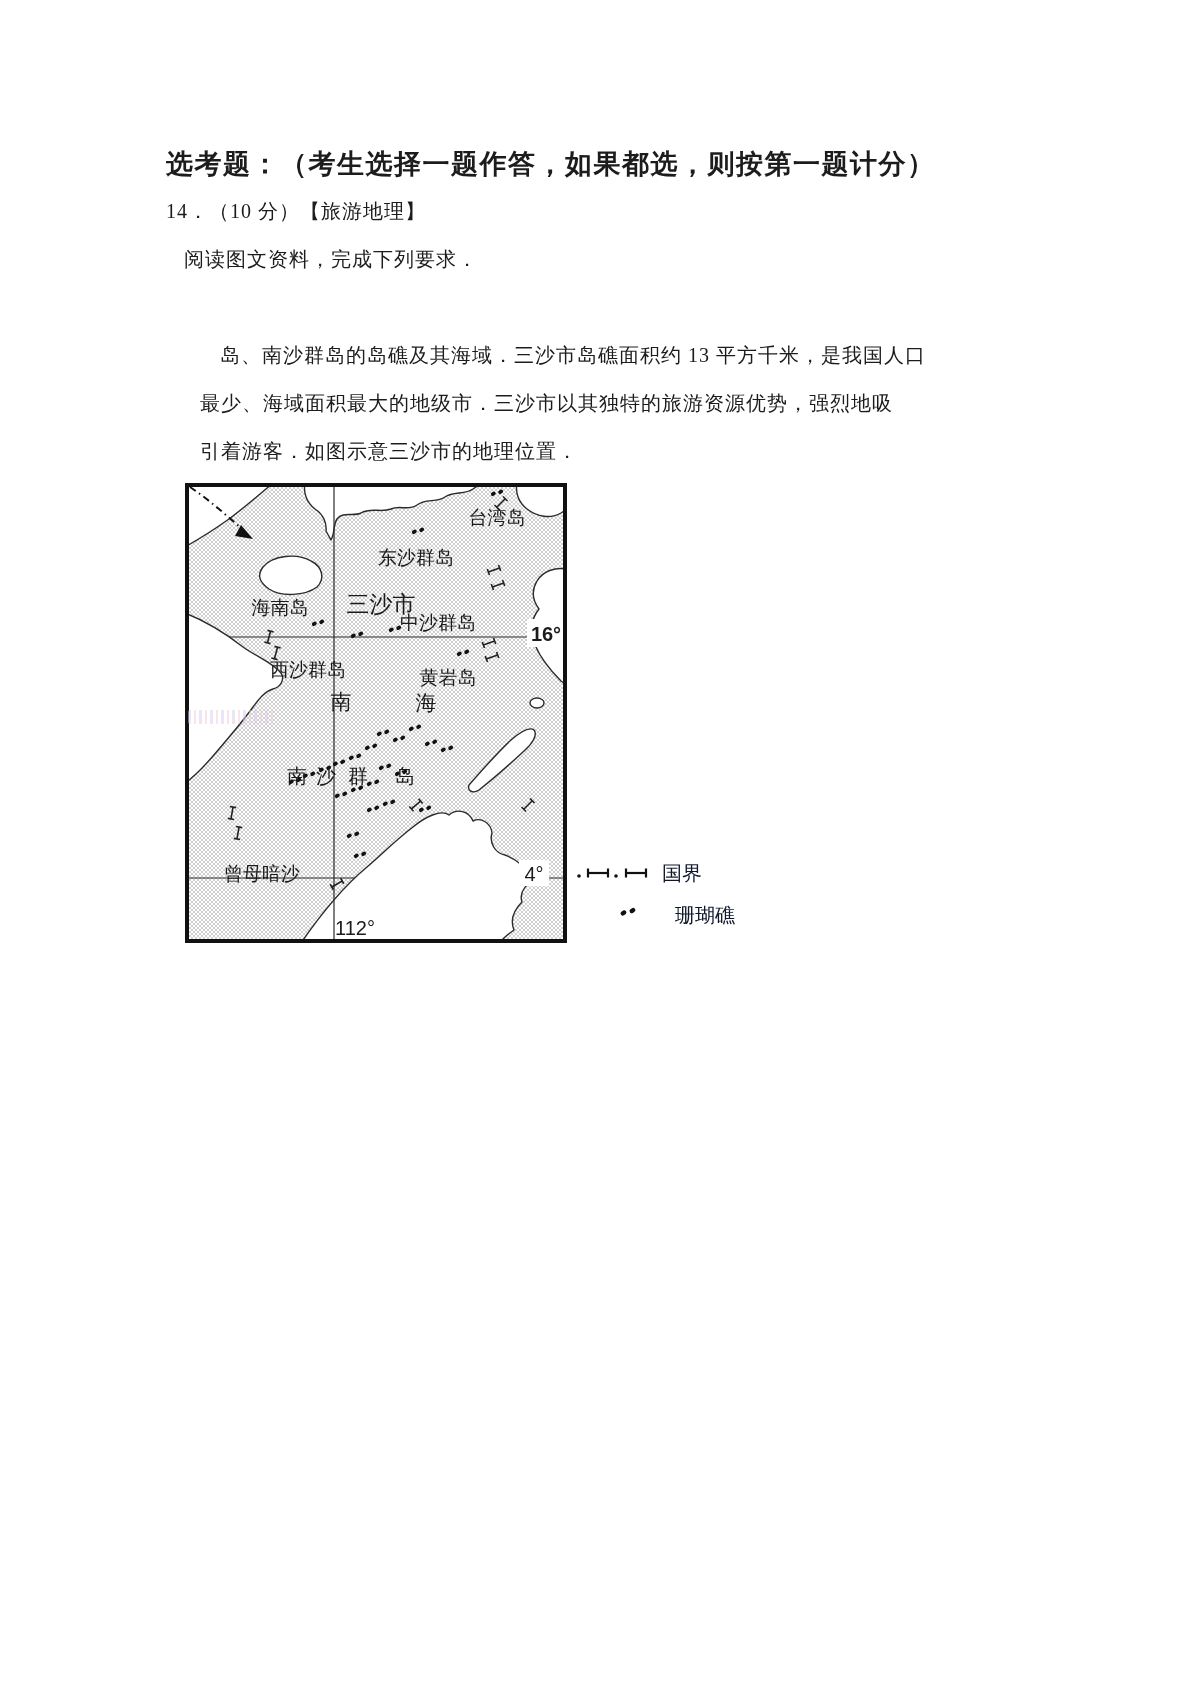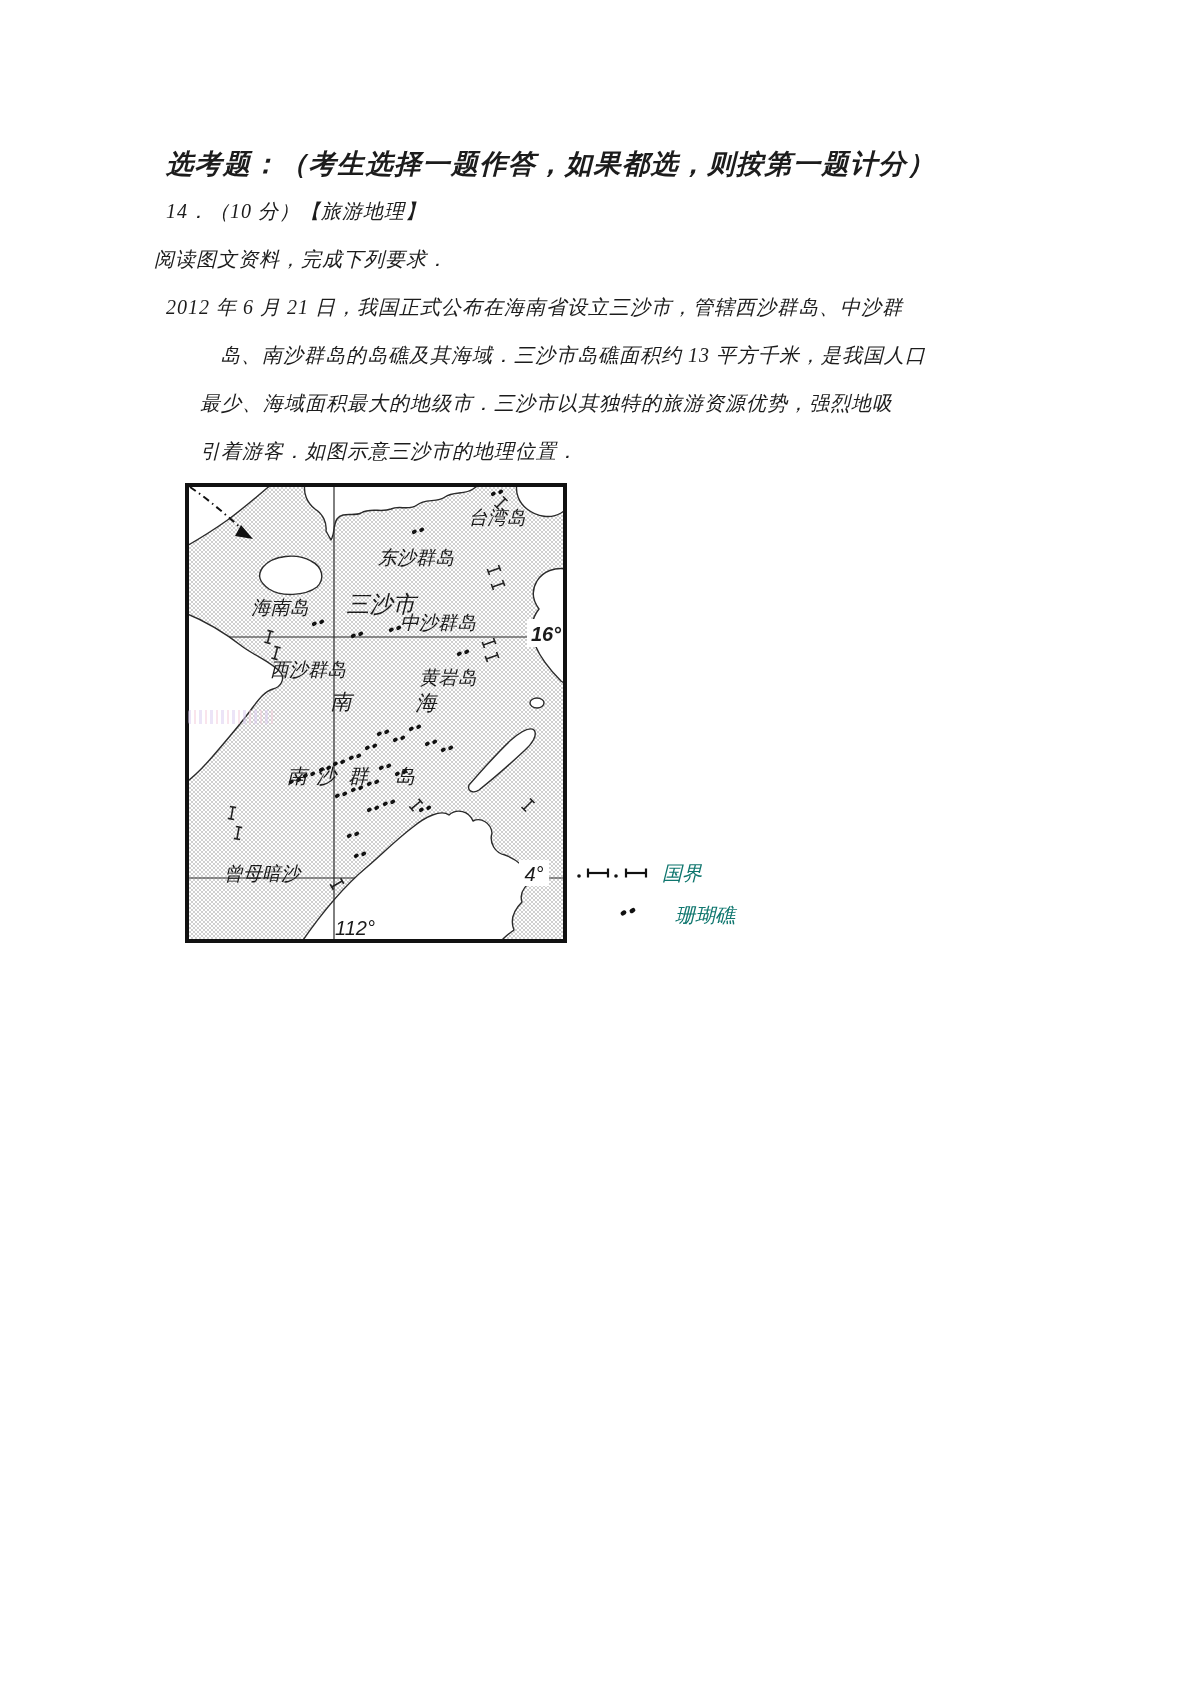--- a/index.html
+++ b/index.html
@@ -3,41 +3,40 @@
 <meta charset="utf-8">
 <style>
   html,body{margin:0;padding:0;background:#ffffff;}
   .page{
     position:relative;
     width:1200px;height:1674px;
     background:#ffffff;
     font-family:"Liberation Serif","DejaVu Serif",serif;
     color:#1c1c1c;
     overflow:hidden;
-    font-style:italic;
   }
   .abs{position:absolute;}
   .heading{
     left:166px;top:146px;width:900px;
     font-family:"Liberation Sans","DejaVu Sans",sans-serif;
     font-weight:bold;font-size:27px;letter-spacing:1.5px;white-space:nowrap;
   }
   .bodyline{font-size:20px;letter-spacing:1px;white-space:nowrap;}
   .q14{left:166px;top:198px;}
-  .intro{left:154px;top:246px;}
+  .intro{left:184px;top:246px;}
   .p1{left:166px;top:294px;}
   .p2{left:200px;top:342px;margin-left:20px;}
   .p3{left:200px;top:390px;}
   .p4{left:200px;top:438px;}
   .question{left:166px;top:950px;}
   .map-wrap{left:185px;top:483px;width:382px;height:460px;}
   .map-label{font-family:"Liberation Sans","DejaVu Sans",sans-serif;fill:#1b1b1b;}
   .legend-label{
     font-family:"Liberation Sans","DejaVu Sans",sans-serif;
-    font-size:20px;color:#0f766e;white-space:nowrap;
+    font-size:20px;color:#0f172a;white-space:nowrap;
   }
   .legend-boundary-sym{left:576px;top:866px;}
   .legend-boundary-label{left:662px;top:860px;}
   .legend-reef-sym{left:618px;top:904px;}
   .legend-reef-label{left:675px;top:902px;}
   .watermark{
     left:188px;top:710px;width:86px;height:14px;opacity:.5;border-radius:2px;
     background:repeating-linear-gradient(90deg,
       #d9c9ef 0 3px, transparent 3px 6px,
       #f3c9d9 6px 8px, transparent 8px 11px);
@@ -49,21 +48,20 @@
   .footer b{font-weight:bold;}
 </style>
 </head>
 <body>
 
 <div class="page">
 
   <div class="abs heading">选考题：（考生选择一题作答，如果都选，则按第一题计分）</div>
   <div class="abs bodyline q14">14．（10 分）【旅游地理】</div>
   <div class="abs bodyline intro">阅读图文资料，完成下列要求．</div>
-  <div class="abs bodyline p1">2012 年 6 月 21 日，我国正式公布在海南省设立三沙市，管辖西沙群岛、中沙群</div>
   <div class="abs bodyline p2">岛、南沙群岛的岛礁及其海域．三沙市岛礁面积约 13 平方千米，是我国人口</div>
   <div class="abs bodyline p3">最少、海域面积最大的地级市．三沙市以其独特的旅游资源优势，强烈地吸</div>
   <div class="abs bodyline p4">引着游客．如图示意三沙市的地理位置．</div>
 
   <svg class="abs map-wrap" viewBox="0 0 382 460" width="382" height="460">
     <defs>
       <pattern id="halftone" patternUnits="userSpaceOnUse" width="4" height="4">
         <rect width="4" height="4" fill="#ffffff"></rect>
         <circle cx="1" cy="1" r="0.9" fill="#b9b9b9"></circle>
         <circle cx="3" cy="3" r="0.9" fill="#b9b9b9"></circle>

